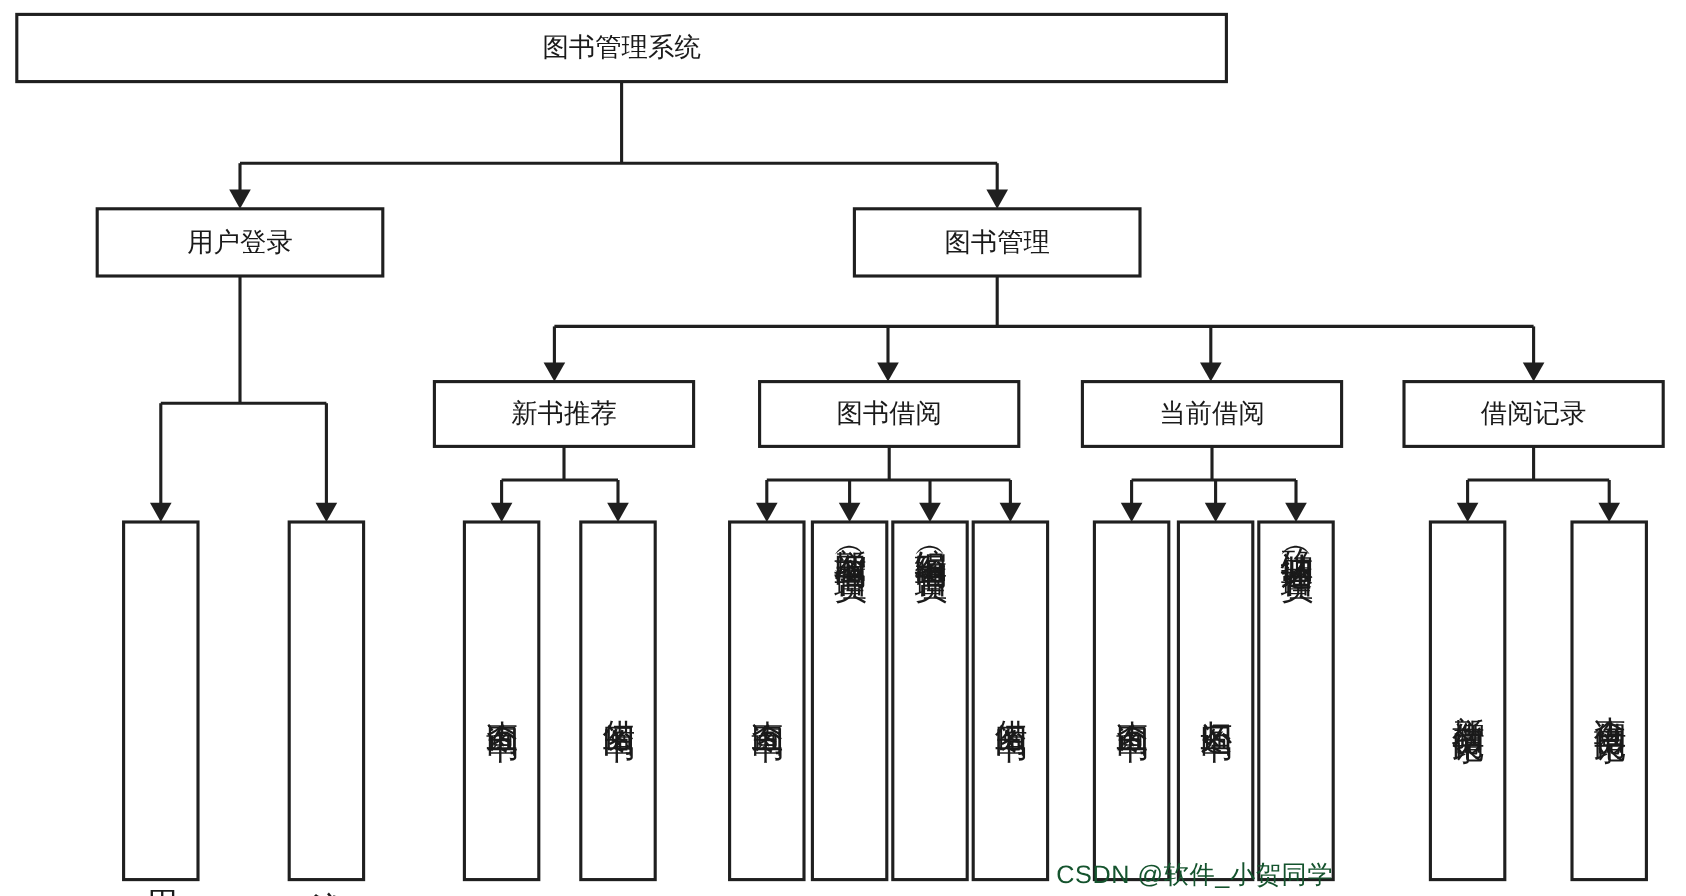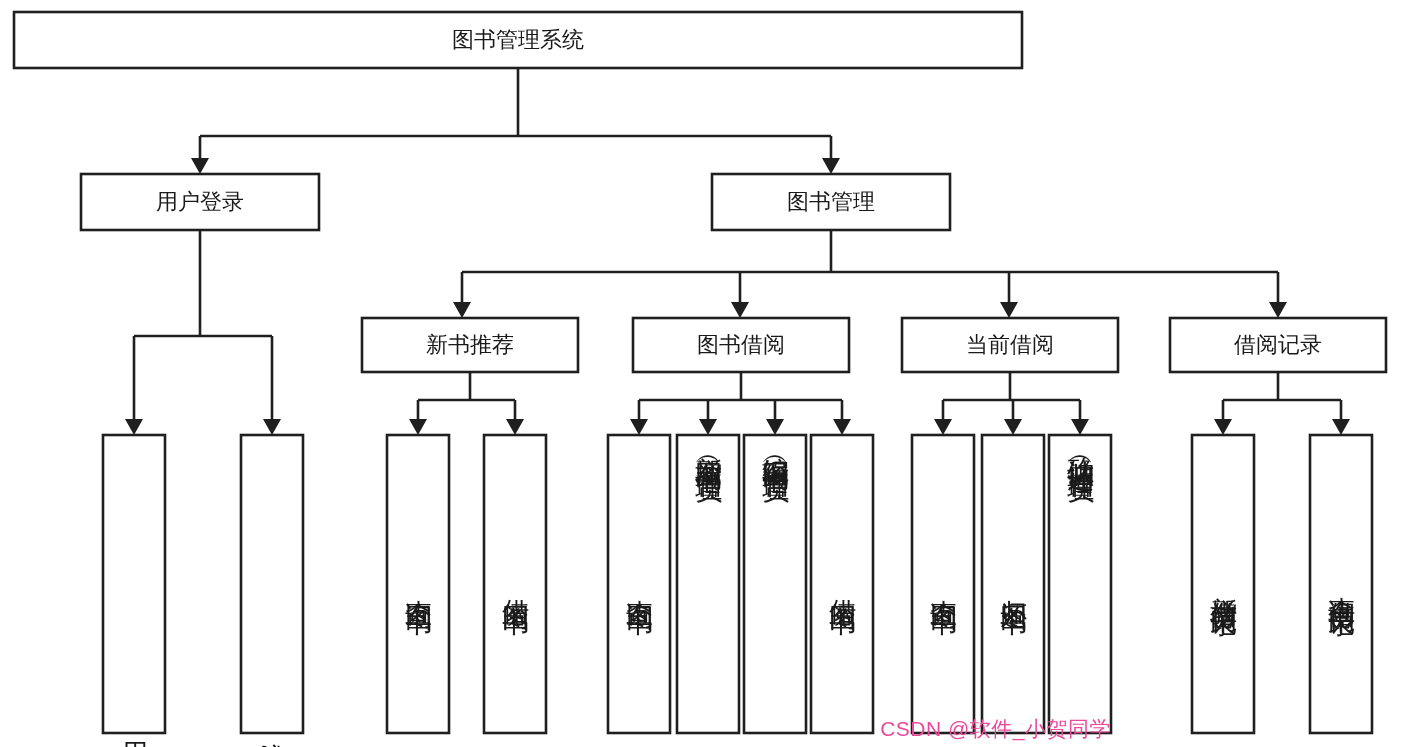--- a/index.html
+++ b/index.html
@@ -71,21 +71,21 @@
     letter-spacing: 3px;
     color: #1a1a1a;
     white-space: nowrap;
   }
   .watermark {
     position: absolute;
     right: 8px;
     bottom: 4px;
     font-family: "Liberation Sans", "DejaVu Sans", sans-serif;
     font-size: 21px;
-    color: #ec4899;
+    color: #14532d;
     letter-spacing: 0.5px;
     user-select: none;
     white-space: nowrap;
   }
 </style>
 </head>
 <body>
 
 <div id="diagram-root">
 

